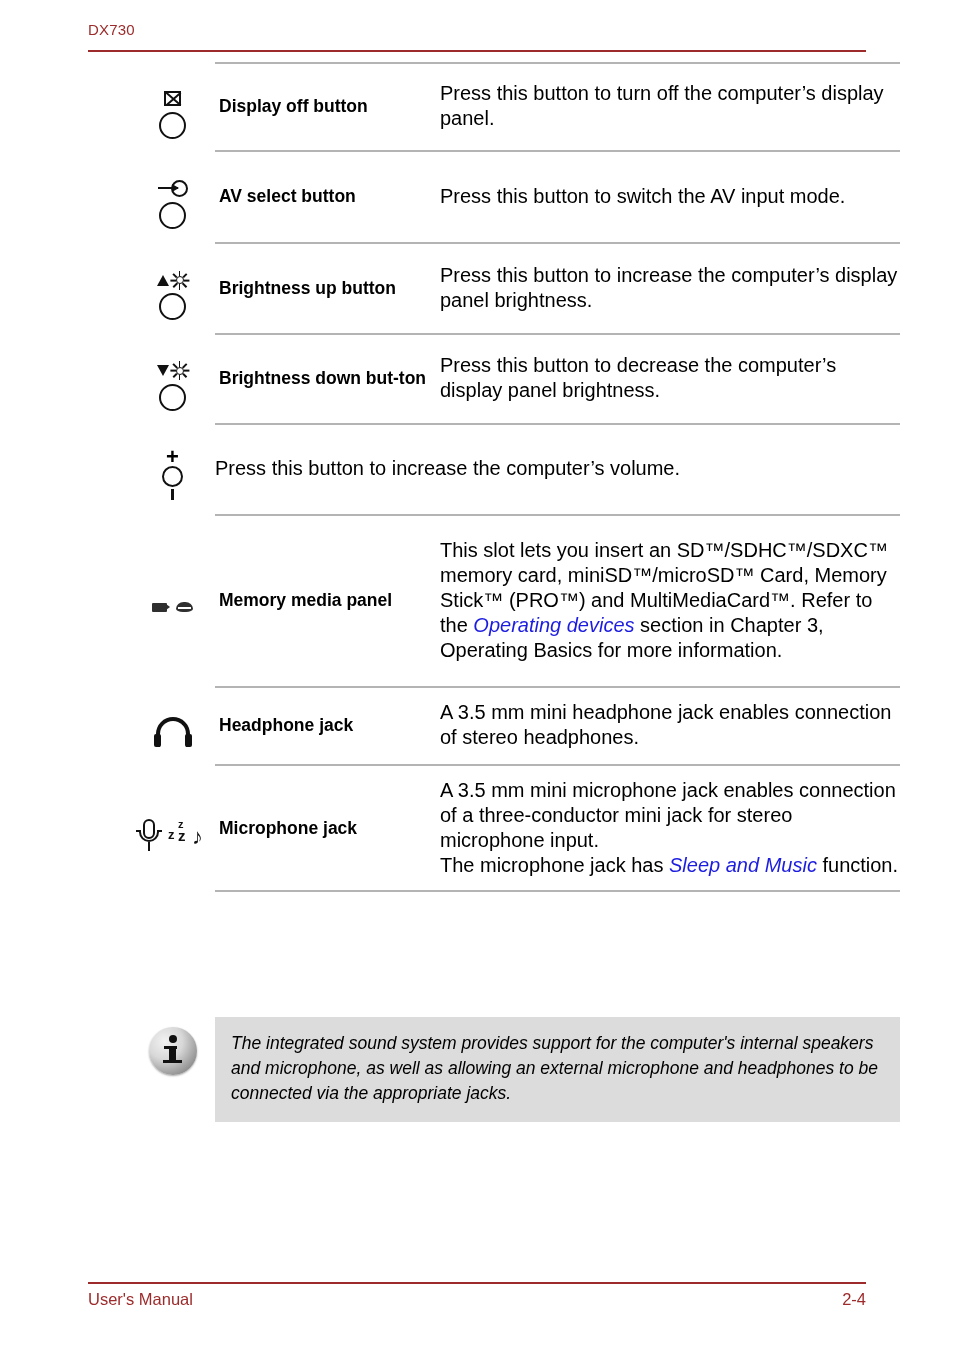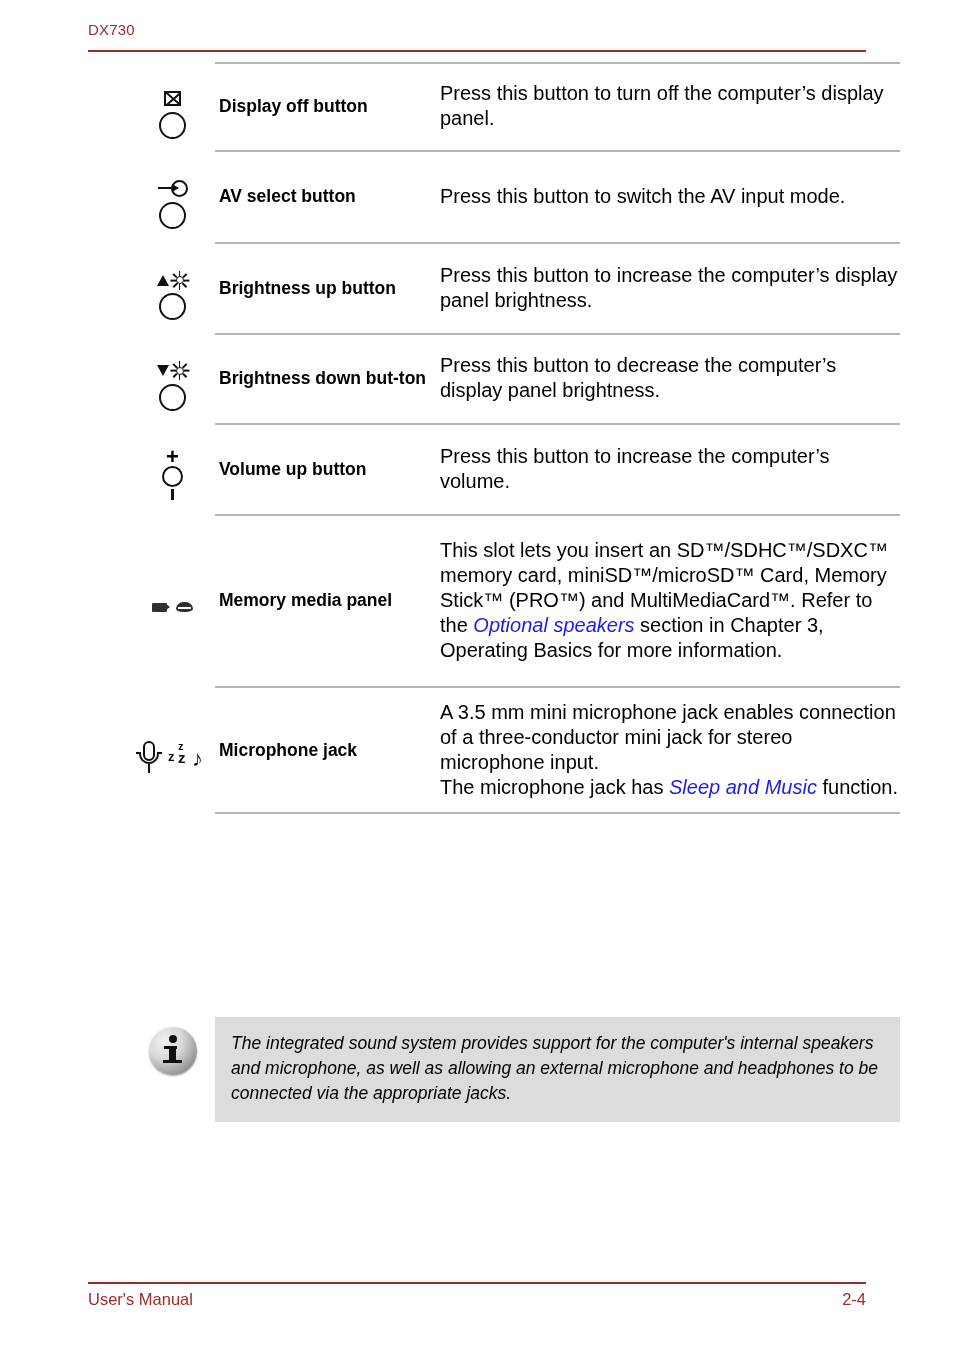--- a/index.html
+++ b/index.html
@@ -518,41 +518,54 @@
 
   <div class="frow r-vup">
     <div class="sep"></div>
     <div class="col-icon">
       <div class="vol">
         <div class="plus">+</div>
         <div class="ring"></div>
         <div class="dash-sm"></div>
       </div>
     </div>
-    <div class="col-name">Volume up button</div>
     <div class="col-desc">
       <span>Press this button to increase the computer’s volume.</span>
     </div>
   </div>
 
 
   <div class="frow r-mem">
     <div class="sep"></div>
     <div class="col-icon">
       <div class="media-ico">
         <div class="sd"></div>
         <div class="ms"></div>
       </div>
     </div>
     <div class="col-name">Memory media panel</div>
     <div class="col-desc">
-      <span>This slot lets you insert an SD™/SDHC™/SDXC™ memory card, miniSD™/microSD™ Card, Memory Stick™ (PRO™) and MultiMediaCard™. Refer to the </span><span class="link">Optional speakers</span><span> section in Chapter 3, Operating Basics for more information.</span>
-    </div>
-  </div>
-
+      <span>This slot lets you insert an SD™/SDHC™/SDXC™ memory card, miniSD™/microSD™ Card, Memory Stick™ (PRO™) and MultiMediaCard™. Refer to the </span><span class="link">Operating devices</span><span> section in Chapter 3, Operating Basics for more information.</span>
+    </div>
+  </div>
+
+  <div class="frow r-hp">
+    <div class="sep"></div>
+    <div class="col-icon">
+      <div class="headphone">
+        <div class="band"></div>
+        <div class="pad l"></div>
+        <div class="pad r"></div>
+      </div>
+    </div>
+    <div class="col-name">Headphone jack</div>
+    <div class="col-desc">
+      <span>A 3.5 mm mini headphone jack enables connection of stereo headphones.</span>
+    </div>
+  </div>
 
   <div class="frow r-mic last-sep-after">
     <div class="sep"></div>
     <div class="col-icon">
       <div class="micwrap">
         <div class="mic">
           <div class="cap"></div>
           <div class="cradle"></div>
           <div class="arm-l"></div>
           <div class="arm-r"></div>

